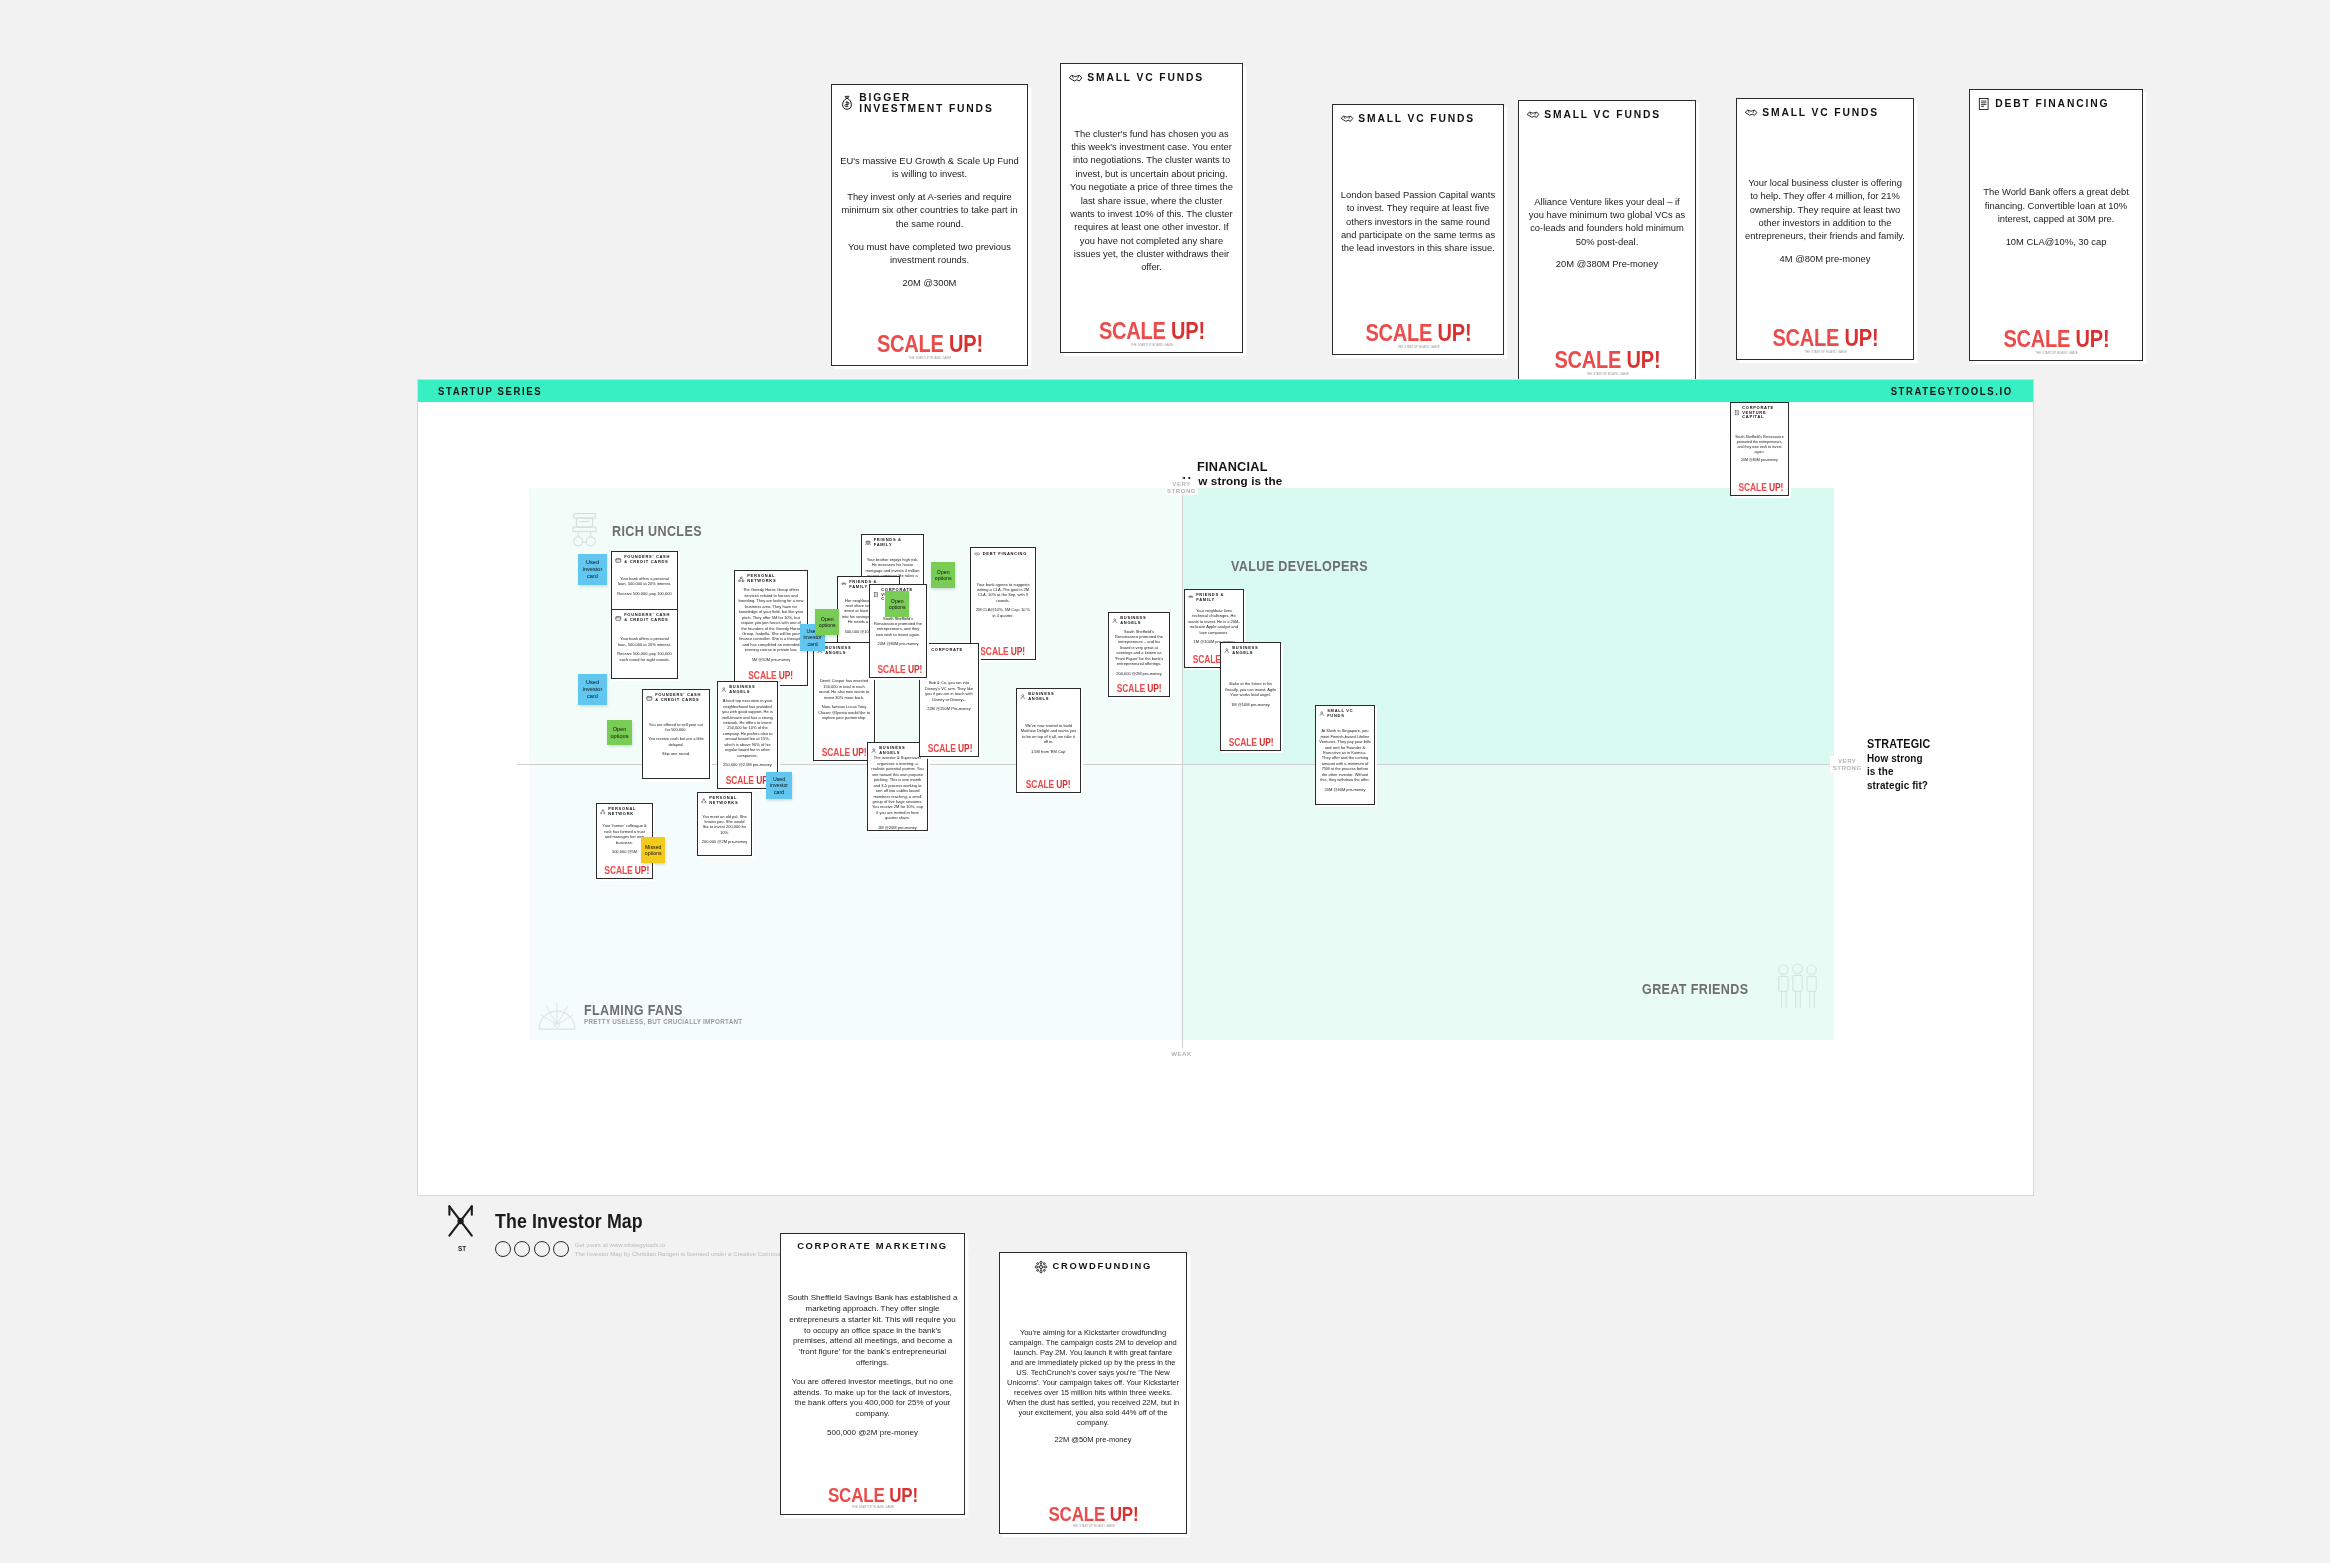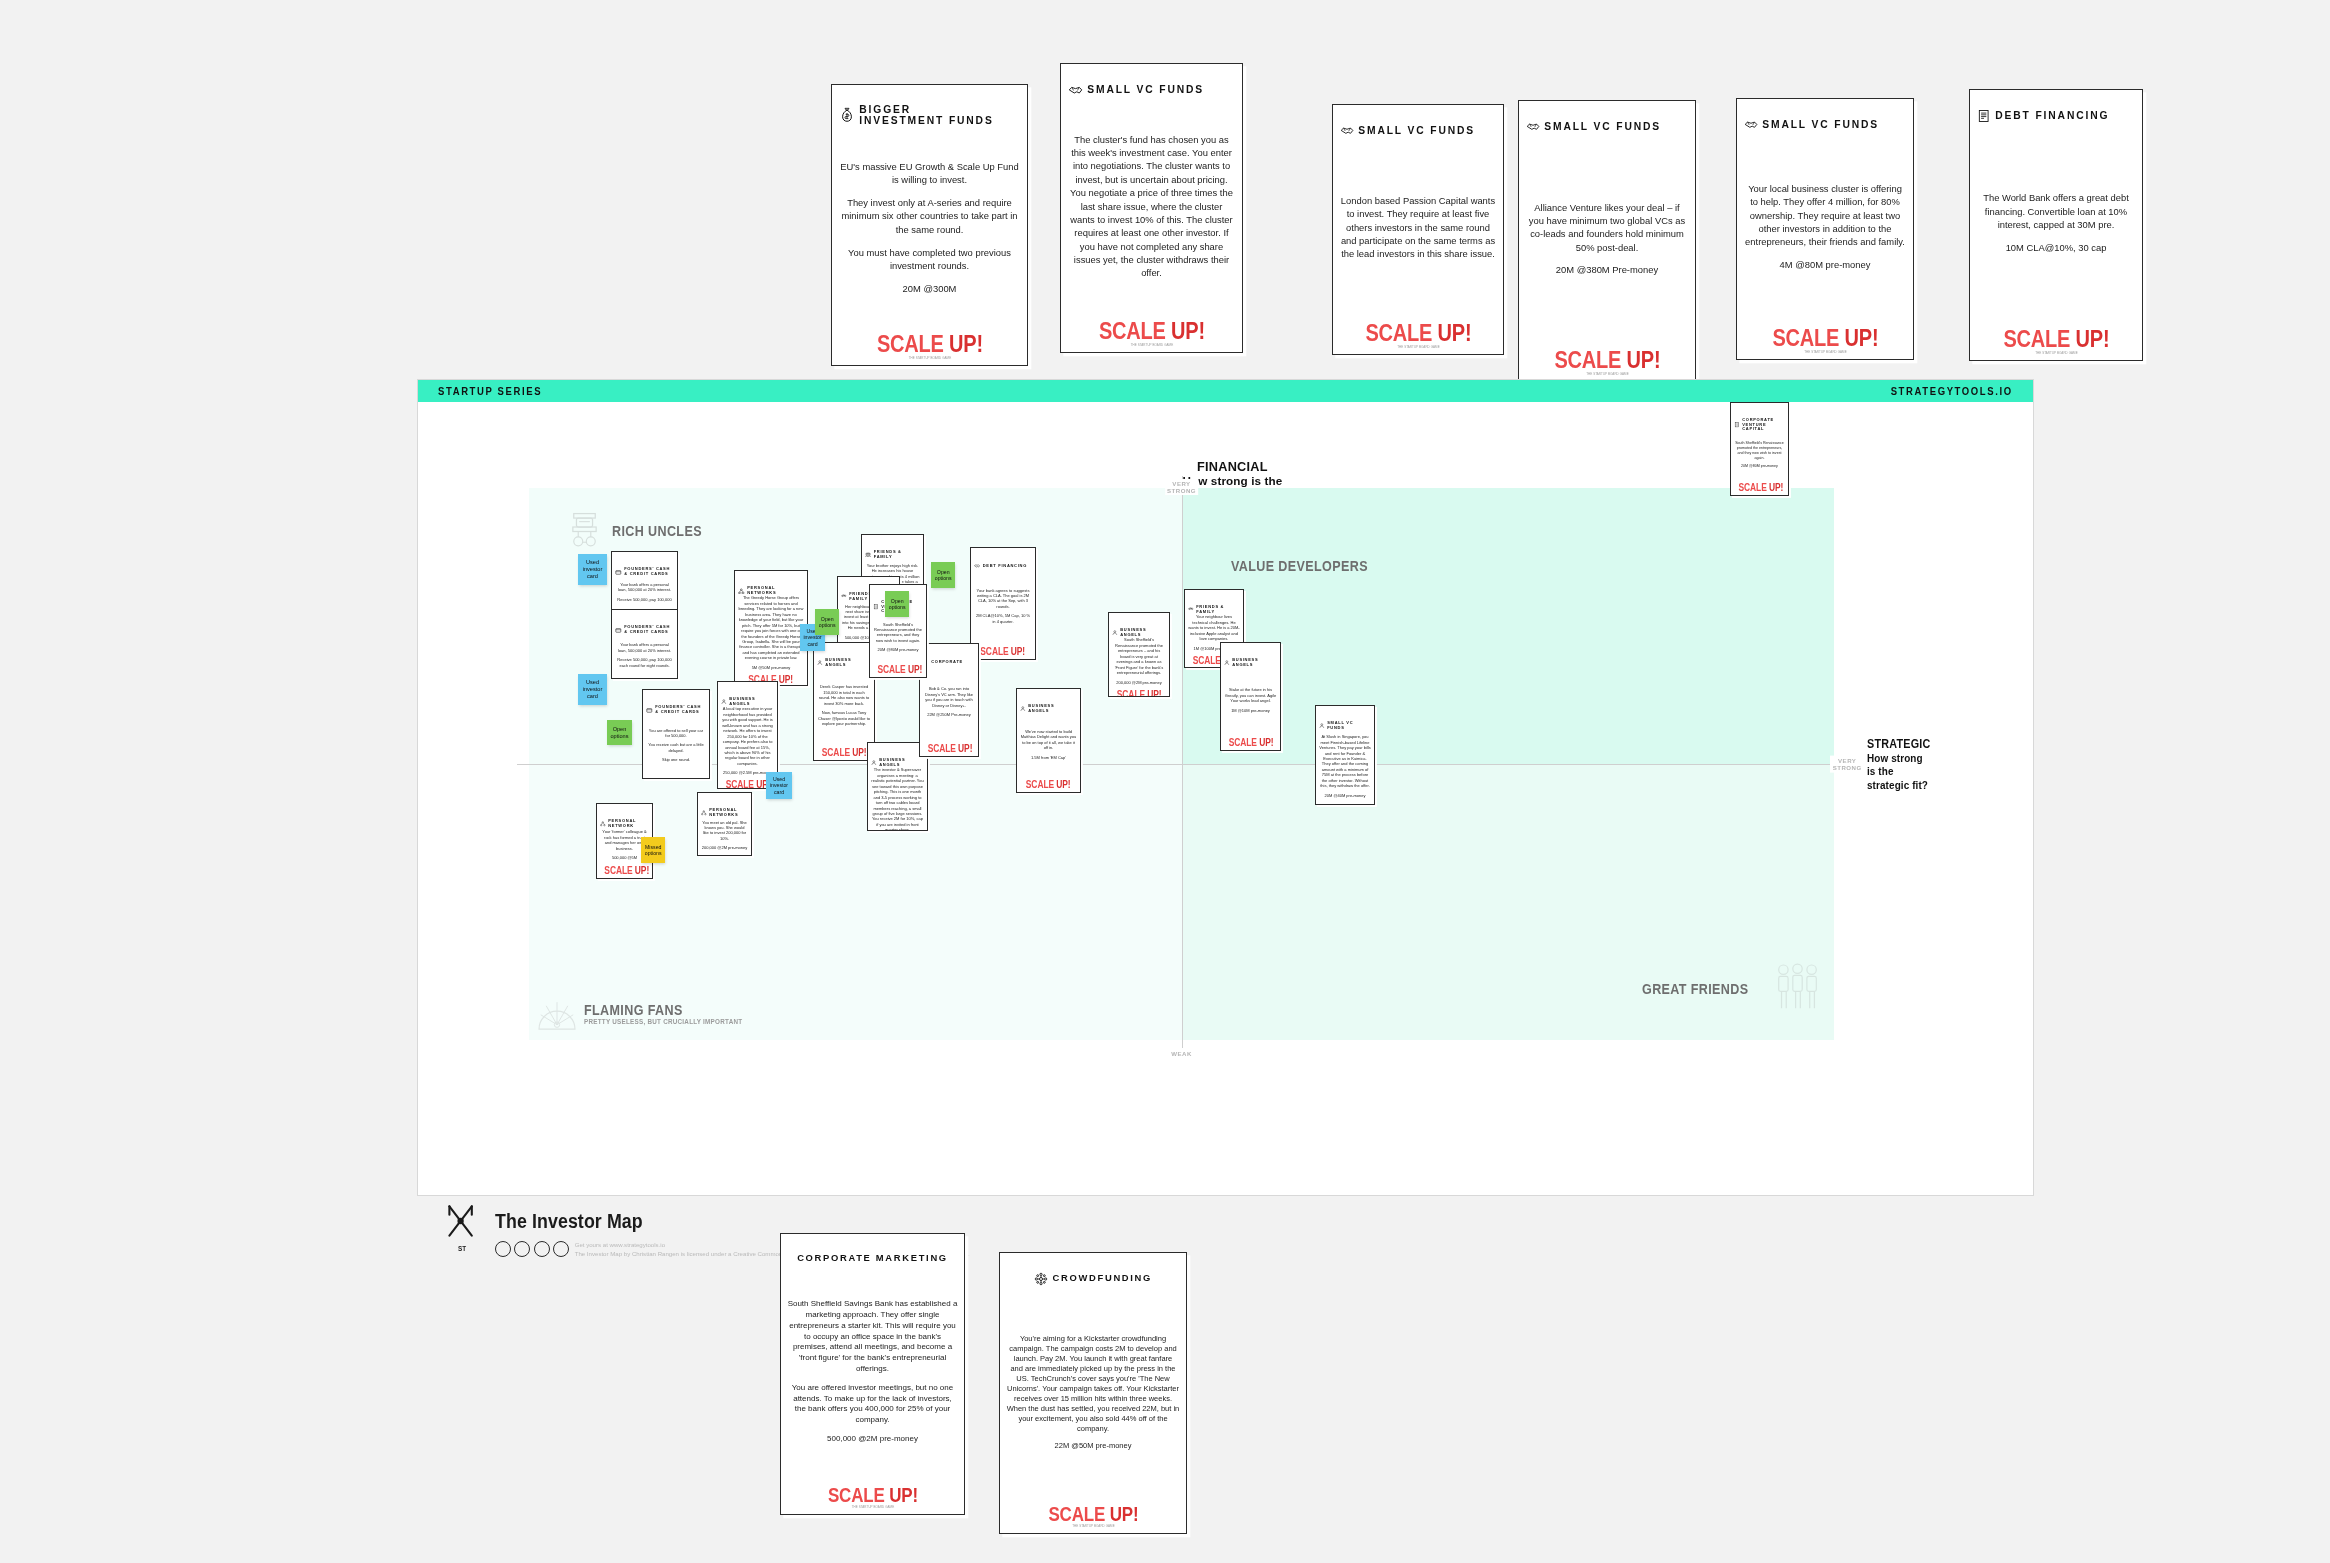--- a/index.html
+++ b/index.html
@@ -19,21 +19,21 @@
     background-position:-19px -28px;
   }
   
   .card{
     position:absolute;background:#fff;border:1.4px solid #2b2b2b;
     box-sizing:border-box;display:flex;flex-direction:column;
     align-items:center;padding:6.6px 6.6px 4.7px;
     box-shadow:3.3px 3.3px 0 rgba(255,255,255,1);
     overflow:hidden;
   }
-  .card .hdr{display:flex;align-items:center;gap:4.7px;width:100%;justify-content:flex-start;margin-top:12px;}
+  .card .hdr{display:flex;align-items:center;gap:4.7px;width:100%;justify-content:flex-start;}
   .card .hdr .ic{flex:0 0 auto;display:block;}
   .card .hdr .ttl{
     font-weight:bold;letter-spacing:.18em;color:#111;line-height:1.15;
     text-transform:uppercase;
   }
   .card .body{
     flex:1 1 auto;display:flex;flex-direction:column;justify-content:center;
     width:100%;text-align:center;color:#222;
   }
   .card .body p{margin:0 0 1em;}
@@ -217,21 +217,21 @@
     <div class="hdr">
       <svg class="ic" width="14" height="14" viewBox="0 0 24 24">
         <path d="M2 11l4-4 6 2 6-2 4 4-4 5-4-2-4 2z" fill="none" stroke="#111" stroke-width="1.5" stroke-linejoin="round"></path>
         <path d="M6 7l3 5M18 7l-3 5" stroke="#111" stroke-width="1.1" fill="none"></path>
       </svg>
       <div class="ttl">
           <div>SMALL VC FUNDS</div>
         </div>
     </div>
     <div class="body">
-      <p>Your local business cluster is offering to help. They offer 4 million, for 80% ownership. They require at least two other investors in addition to the entrepreneurs, their friends and family.</p>
+      <p>Your local business cluster is offering to help. They offer 4 million, for 21% ownership. They require at least two other investors in addition to the entrepreneurs, their friends and family.</p>
       <p class="terms">4M @80M pre-money</p>
     </div>
     <div class="scaleup">
       <div class="su"><span>SCALE</span>
         <b>UP!</b></div>
       <div class="sub">THE STARTUP BOARD GAME</div>
     </div>
   </div>
 
   <div class="card big" style="left:1969px;top:89px;width:174px;height:272px;">

